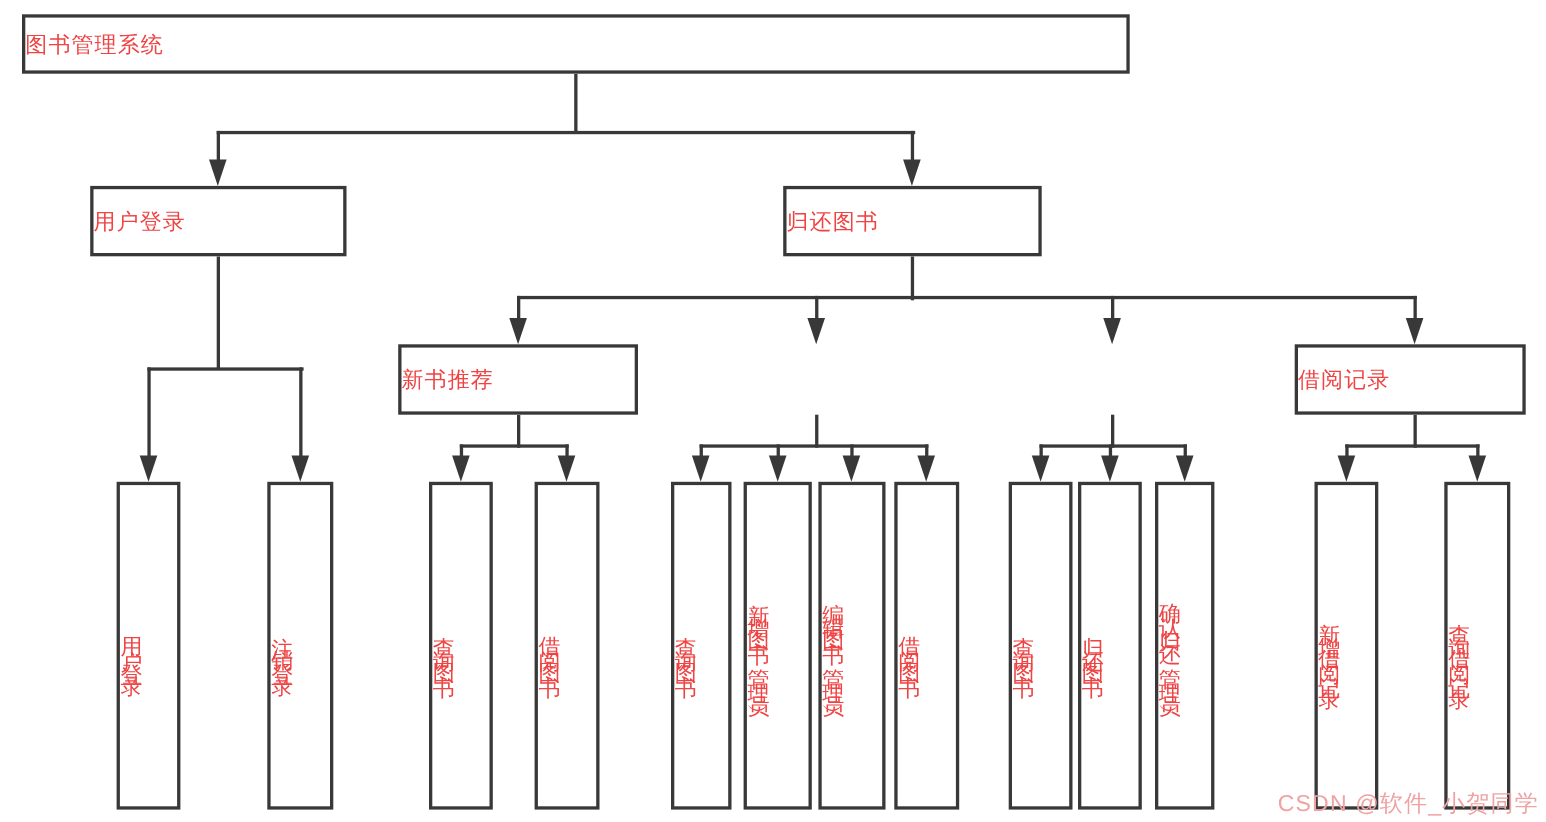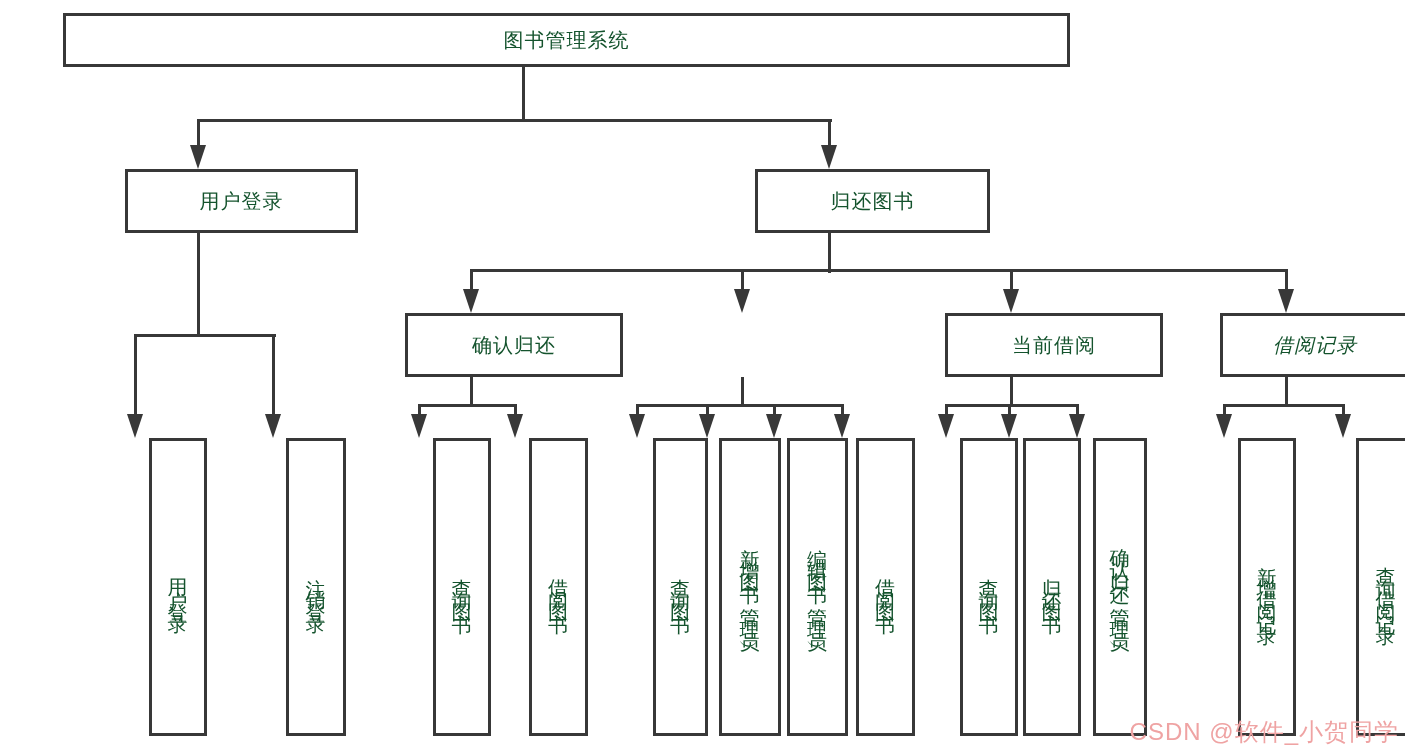--- a/index.html
+++ b/index.html
@@ -11,26 +11,25 @@
     font-family: "Liberation Sans", "DejaVu Sans", sans-serif;
     overflow: hidden;
   }
   .box {
     position: absolute;
     box-sizing: border-box;
     background: #ffffff;
     border: 3px solid #383838;
     display: flex;
     align-items: center;
-    justify-content: center;
-    color: #14532d;
+    justify-content: flex-start;
+    color: #ef4444;
     font-size: 20px;
     letter-spacing: 1px;
     z-index: 3;
-    margin-left: 43px;
   }
   .vbox span {
     writing-mode: vertical-rl;
     text-orientation: mixed;
     letter-spacing: 12px;
     line-height: 1;
     white-space: nowrap;
   }
   .hline, .vline {
     position: absolute;
@@ -45,21 +44,21 @@
     height: 0;
     border-left: 8px solid transparent;
     border-right: 8px solid transparent;
     border-top: 24px solid #383838;
     z-index: 2;
   }
   .watermark {
     position: absolute;
     right: 6px;
     top: 716px;
-    font-size: 24px;
+    font-size: 21px;
     color: #efa3a3;
     letter-spacing: 1px;
     z-index: 4;
     white-space: nowrap;
   }
 </style>
 </head>
 <body>
 
 <div class="canvas">
@@ -94,26 +93,23 @@
   <div class="vline" style="left:470px;top:269px;height:28px;"></div>
   <div class="arrow" style="left:463px;top:289px;"></div>
   <div class="vline" style="left:741px;top:269px;height:28px;"></div>
   <div class="arrow" style="left:734px;top:289px;"></div>
   <div class="vline" style="left:1010px;top:269px;height:28px;"></div>
   <div class="arrow" style="left:1003px;top:289px;"></div>
   <div class="vline" style="left:1285px;top:269px;height:28px;"></div>
   <div class="arrow" style="left:1278px;top:289px;"></div>
 
   <div class="box" style="left:362px;top:313px;width:218px;height:64px;">
-    <span>确认归还</span>
+    <span>新书推荐</span>
   </div>
-  <div class="box" style="left:902px;top:313px;width:218px;height:64px;">
-    <span>当前借阅</span>
-  </div>
-  <div class="box" style="left:1177px;top:313px;width:190px;height:64px;font-style:italic;">
+  <div class="box" style="left:1177px;top:313px;width:210px;height:64px;">
     <span>借阅记录</span>
   </div>
 
   <div class="vline" style="left:470px;top:377px;height:30px;"></div>
   <div class="hline" style="left:418px;top:404px;width:99px;"></div>
   <div class="vline" style="left:418px;top:404px;height:14px;"></div>
   <div class="arrow" style="left:411px;top:414px;"></div>
   <div class="vline" style="left:514px;top:404px;height:14px;"></div>
   <div class="arrow" style="left:507px;top:414px;"></div>
 

